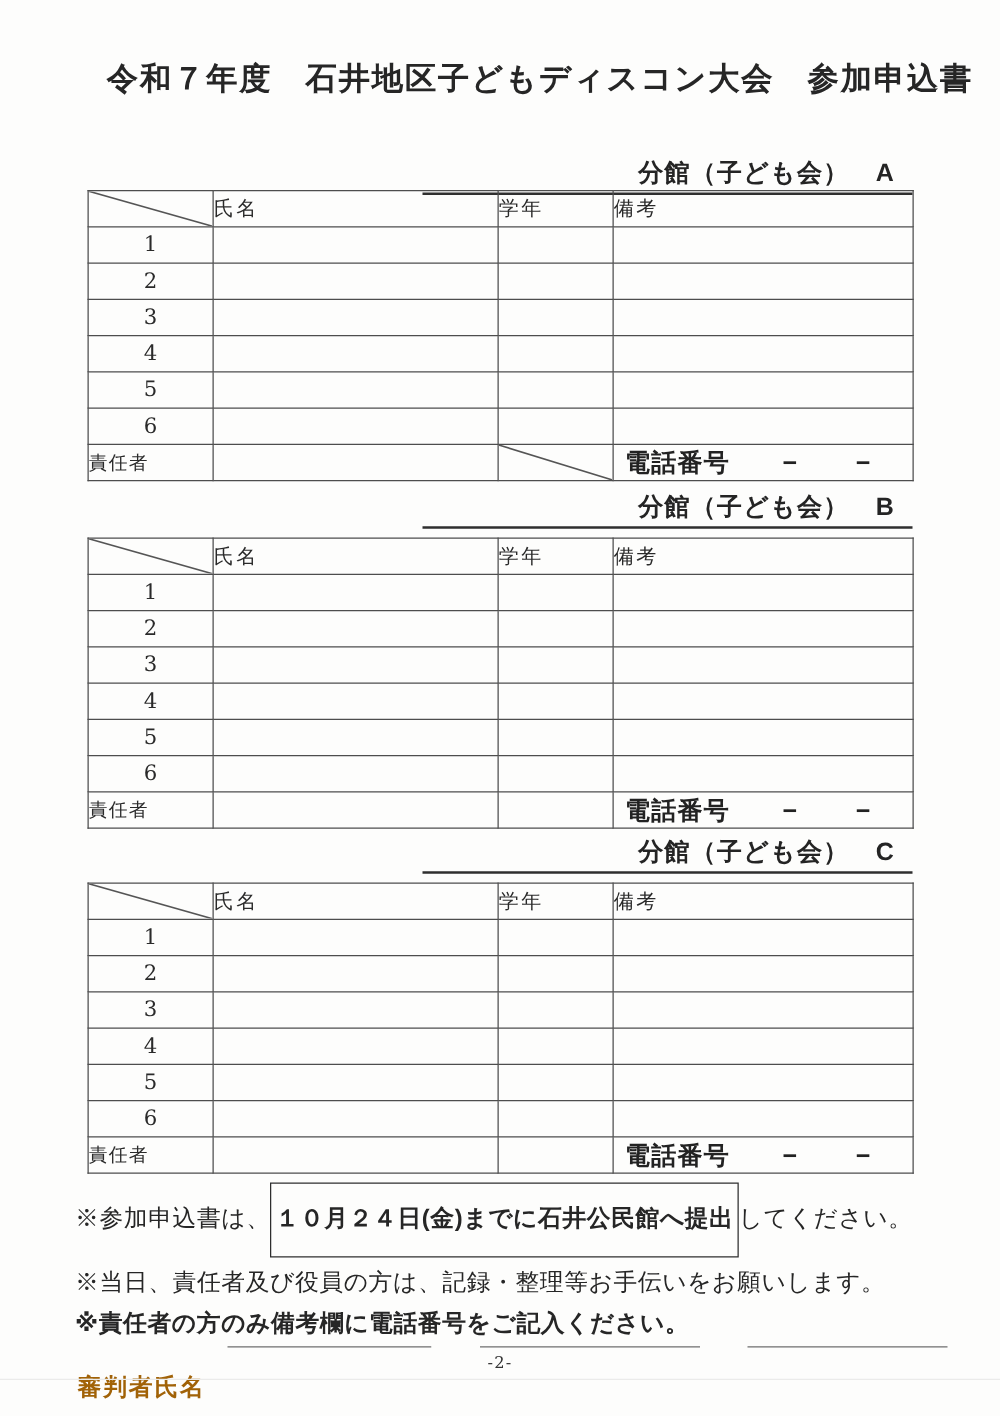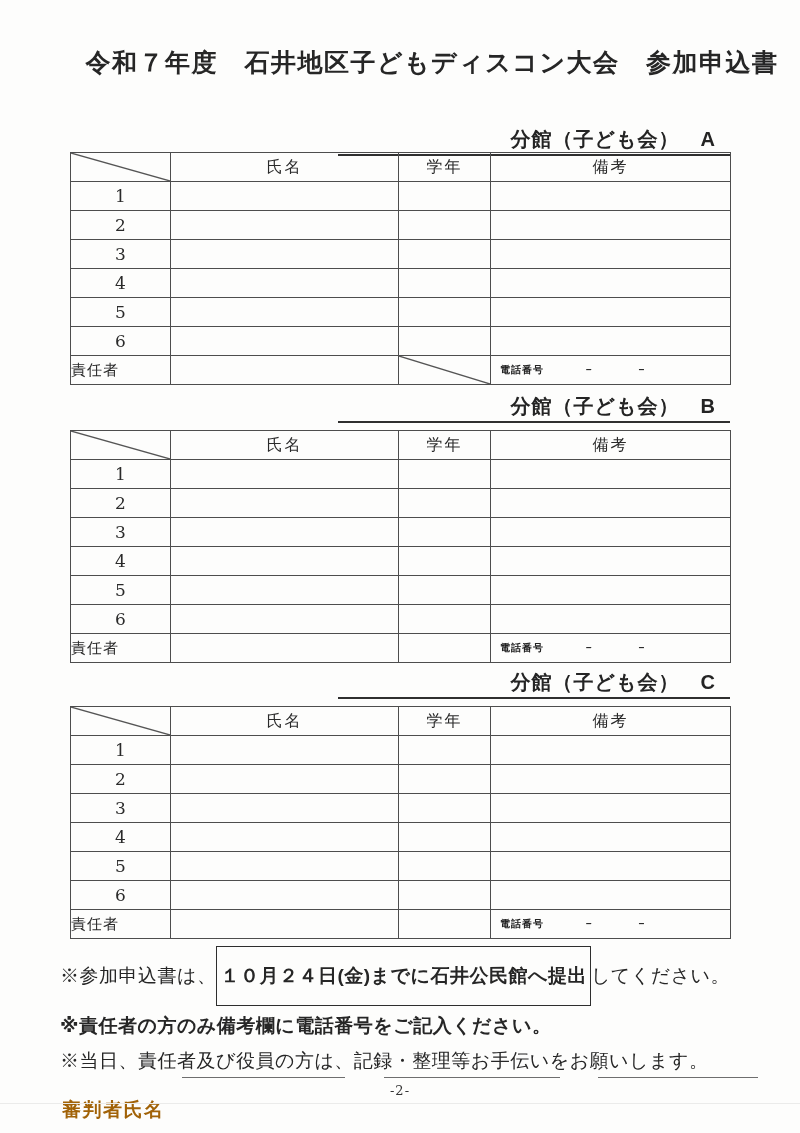--- a/index.html
+++ b/index.html
@@ -40,38 +40,37 @@
     background:transparent;
   }
   .tbl-a{top:152px}
   .tbl-b{top:430px}
   .tbl-c{top:706px}
   .roster td{
     border:1.6px solid #4d4d4d;height:28px;padding:0;
     font-size:16px;color:#2a2a2a;overflow:hidden;
   }
   .roster td.hd{
-    text-align:center;
     font-family:"DejaVu Serif","Liberation Serif",serif;
     font-size:16px;letter-spacing:2px;
   }
   .roster td.num{
     text-align:center;
     font-family:"DejaVu Serif","Liberation Serif",serif;
     font-size:17px;
   }
   .roster td.leader{
     text-align:left;
     font-family:"DejaVu Serif","Liberation Serif",serif;
     font-size:15px;letter-spacing:1px;
   }
   .roster td.corner{position:relative;}
   .diag{position:absolute;top:0;left:0;width:100%;height:100%;display:block;}
   .roster td.phone{
-    font-weight:bold;font-size:10px;letter-spacing:1px;
+    font-weight:bold;font-size:20px;letter-spacing:1px;
     padding-left:9px;white-space:pre;color:#222;
   }
   .phone .dash1{margin-left:42px;}
   .phone .dash2{margin-left:46px;}
   
   .notes{
     position:absolute;top:946px;left:60px;width:700px;
     font-size:19px;letter-spacing:0.5px;color:#262626;
   }
   .notes .nline{margin:0 0 6px 0;line-height:28px;white-space:nowrap;}
@@ -310,22 +309,22 @@
       <td></td>
       <td class="phone"><span>電話番号</span><span class="dash1">−</span><span class="dash2">−</span></td>
     </tr>
   </tbody>
     </table>
 
   <div class="notes">
     <div class="nline">
       <span class="serifish">※参加申込書は、</span><span class="boxed">１０月２４日(金)までに石井公民館へ提出</span><span class="serifish">してください。</span>
     </div>
+    <div class="nline serifish">※当日、責任者及び役員の方は、記録・整理等お手伝いをお願いします。</div>
     <div class="nline bold">※責任者の方のみ備考欄に電話番号をご記入ください。</div>
-    <div class="nline serifish">※当日、責任者及び役員の方は、記録・整理等お手伝いをお願いします。</div>
   </div>
 
   <div class="referee-label">審判者氏名</div>
   <div class="sig-line sig1"></div>
   <div class="sig-line sig2"></div>
   <div class="sig-line sig3"></div>
 
   <div class="page-num">-2-</div>
   <div class="scan-line"></div>
 

